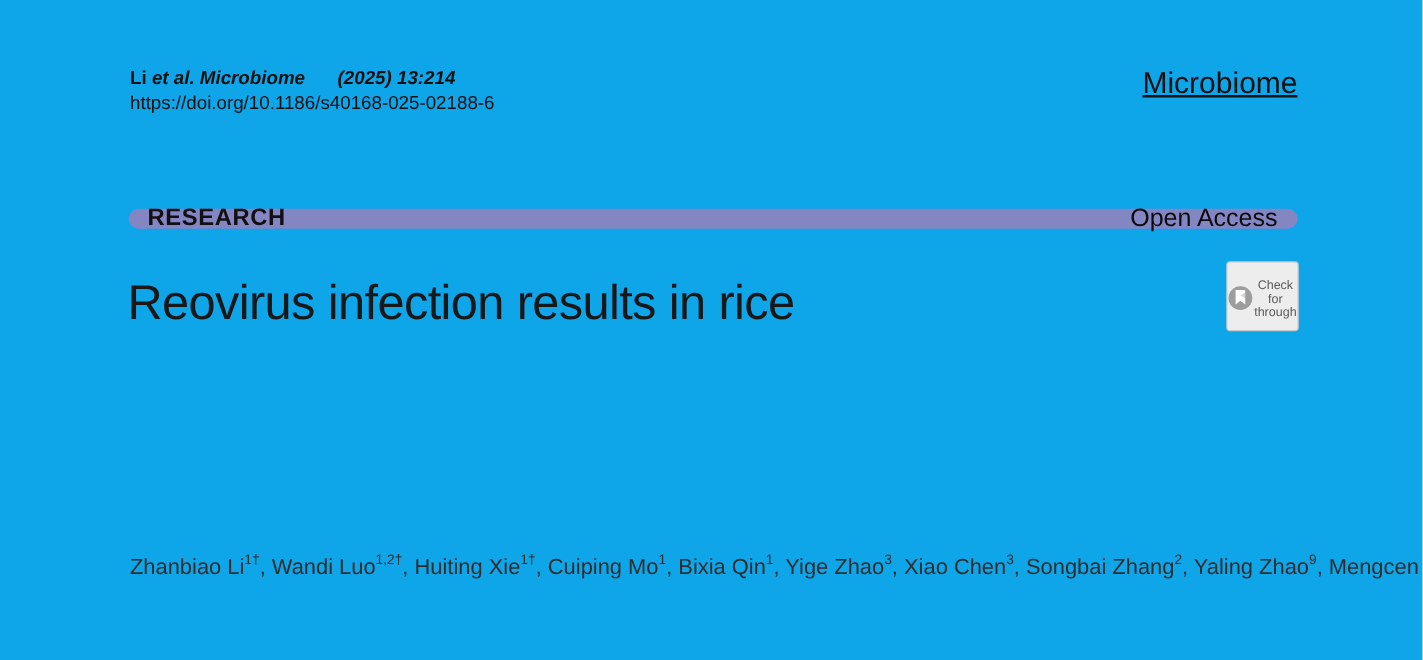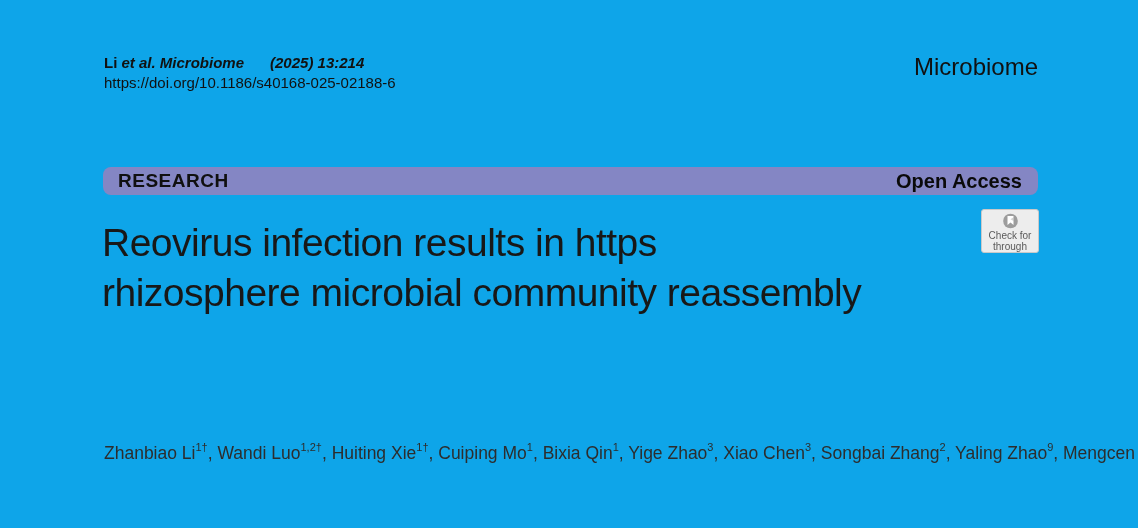--- a/index.html
+++ b/index.html
@@ -15,42 +15,42 @@
 
   
   .cite-block { position: absolute; left: 104px; top: 54px; }
   .cite-line1 { font-size: 15px; font-weight: 700; color: #111; white-space: nowrap; }
   .cite-line1 .it { font-style: italic; }
   .cite-issue { font-style: italic; margin-left: 26px; }
   .doi-line { font-size: 15px; font-weight: 400; color: #111; margin-top: 3px; text-decoration: none; display: inline-block; }
 
   .journal-name {
     position: absolute; right: 100px; top: 53px;
-    font-size: 24px; font-weight: 400; color: #111;
+    font-size: 24px; font-weight: 400; color: #111; text-decoration: underline;
   }
 
   
   .banner {
-    position: absolute; left: 103px; top: 167px; width: 935px; height: 28px;
+    position: absolute; left: 103px; top: 167px; width: 935px; height: 16px;
     border-radius: 8px;
     display: flex; align-items: center; justify-content: space-between;
     padding: 0 16px 0 15px;
   }
   .banner-left {
     font-size: 19px; font-weight: 700; color: #101010; letter-spacing: 0.5px;
   }
   .banner-right {
-    font-size: 20px; font-weight: 700; color: #0a0a0a;
+    font-size: 20px; font-weight: 400; color: #0a0a0a;
   }
 
   
   .crossmark {
-    position: absolute; left: 981px; top: 209px; width: 58px; height: 44px;
+    position: absolute; left: 981px; top: 209px; width: 58px; height: 56px;
     background: #ededed; border: 1px solid #c9c9c9; border-radius: 3px;
-    display: flex; flex-direction: column; align-items: center;
+    display: flex; align-items: center;
     padding-top: 3px; cursor: pointer;
   }
   .crossmark-icon { width: 25px; height: 25px; }
   .crossmark-text {
     font-size: 10px; line-height: 11px; color: #5a5a5a; text-align: center; margin-top: 1px;
   }
 
   
   .title-block {
     position: absolute; left: 102px; top: 218px; width: 940px;
@@ -93,19 +93,18 @@
       <path d="M7.5 4.5 h9 v13.5 l-4.5 -3.6 -4.5 3.6 z" fill="#ffffff"></path>
       <path d="M12 9.5 l4.5 -3 v5.5 z" fill="#9d9d9d" opacity="0.45"></path>
     </svg>
     <div class="crossmark-text">
       <div>Check for</div>
       <div>through</div>
     </div>
   </div>
 
   <h1 class="title-block">
-    <span class="title-line">Reovirus infection results in https</span>
-    <span class="title-line">rhizosphere microbial community reassembly</span>
+    <span class="title-line">Reovirus infection results in rice</span>
   </h1>
 
   <div class="authors"><span class="author"><span class="pre"></span><span>Zhanbiao Li</span><sup>1†</sup></span><span class="author"><span class="pre">, </span><span>Wandi Luo</span><sup>1,2†</sup></span><span class="author"><span class="pre">, </span><span>Huiting Xie</span><sup>1†</sup></span><span class="author"><span class="pre">, </span><span>Cuiping Mo</span><sup>1</sup></span><span class="author"><span class="pre">, </span><span>Bixia Qin</span><sup>1</sup></span><span class="author"><span class="pre">, </span><span>Yige Zhao</span><sup>3</sup></span><span class="author"><span class="pre">, </span><span>Xiao Chen</span><sup>3</sup></span><span class="author"><span class="pre">, </span><span>Songbai Zhang</span><sup>2</sup></span><span class="author"><span class="pre">, </span><span>Yaling Zhao</span><sup>9</sup></span><span class="author"><span class="pre">, </span><span>Mengcen Wang</span></span></div>
 
 </div>
 
 </body></html>

